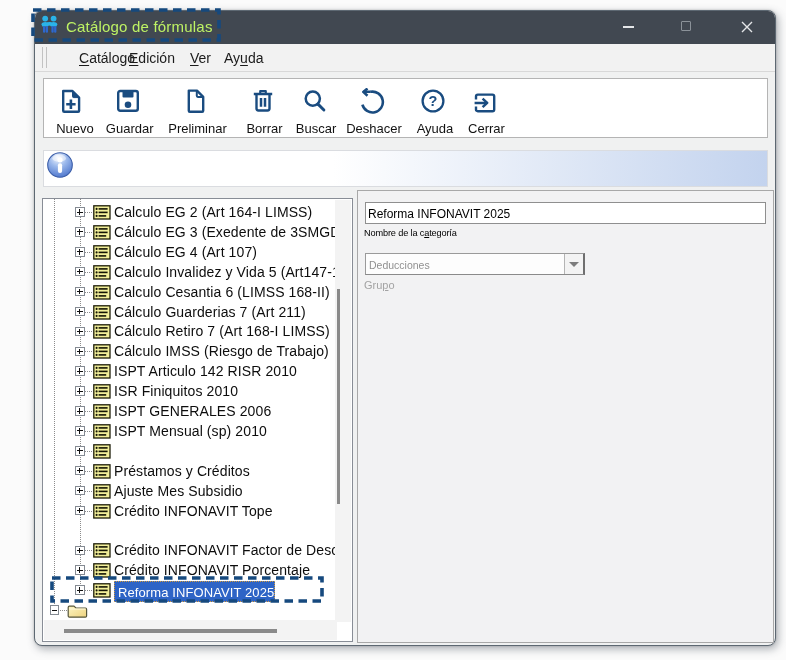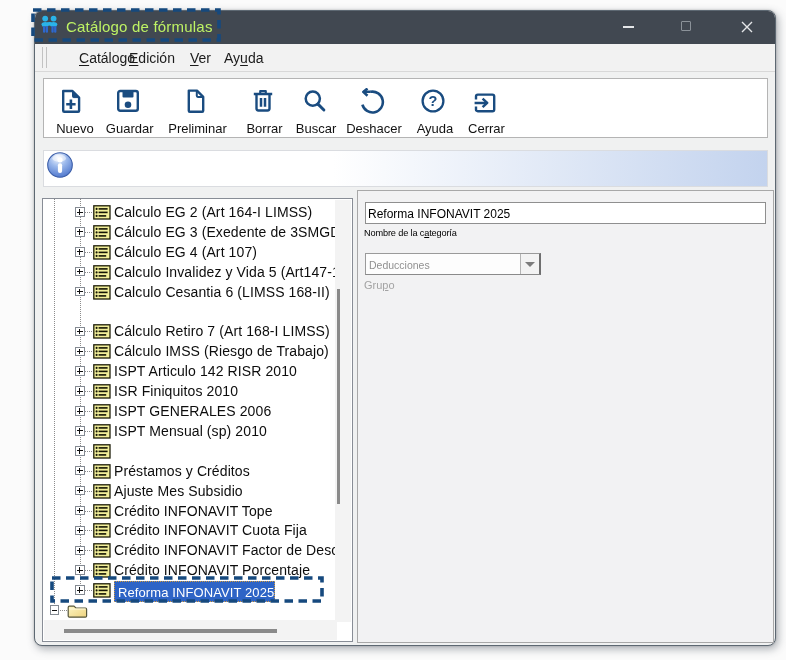--- a/index.html
+++ b/index.html
@@ -46,21 +46,21 @@
   .vdot { position:absolute; width:1px;
     background-image:repeating-linear-gradient(to bottom,#8c8c8c 0 1px,transparent 1px 2px); }
   .hdot { position:absolute; height:1px;
     background-image:repeating-linear-gradient(to right,#8c8c8c 0 1px,transparent 1px 2px); }
   .sel { position:absolute; background:#2e64c6; border:1px dotted #d09a3e; color:#fff; }
   .rightpanel { position:absolute; left:322px; top:179px; width:417px; height:453px;
     background:#f2f2f3; border:1px solid #a8a8a8; }
   .inp { position:absolute; left:7px; top:11px; width:401px; height:22px; background:#fff;
     border:1px solid #8f8f8f; font-size:12px; color:#000; padding:4px 0 0 2px; }
   .flbl { position:absolute; left:6px; font-size:9.2px; color:#000; letter-spacing:-.15px; }
-  .combo { position:absolute; left:7px; top:62px; width:176px; height:22px;
+  .combo { position:absolute; left:7px; top:62px; width:220px; height:22px;
     background:#fdfdfd; border:1px solid #9a9a9a; border-right:2px solid #6f6f6f;
     border-bottom-color:#8a8a8a; }
   .combo .ctext { position:absolute; left:3px; top:5px; font-size:10.5px; color:#909090; }
   .cbtn { position:absolute; right:0; top:0; width:19px; height:20px; background:#f3f3f3;
     border-left:1px solid #b4b4b4; }
   .cbtn:after { content:""; position:absolute; left:4px; top:8px; width:0; height:0;
     border:5px solid transparent; border-top:5.5px solid #7c7c7c; }
   .gray { color:#a3a3a3 !important; }
   .dashsvg { position:absolute; left:0; top:0; pointer-events:none; }
 </style>
@@ -259,20 +259,41 @@
                 <rect x="5.6" y="3.1" width="9" height="1.6"></rect>
                 <circle cx="3.6" cy="7.4" r="1.05"></circle>
                 <rect x="5.6" y="6.6" width="9" height="1.6"></rect>
                 <circle cx="3.6" cy="10.9" r="1.05"></circle>
                 <rect x="5.6" y="10.1" width="7.6" height="1.6"></rect>
               </g>
             </svg>
           </div>
           <span class="rlbl" style="left:71px;">Calculo Cesantia 6 (LIMSS 168-II)</span>
         </div>
+      <div class="row" style="top:103.0px;">
+          <div class="hdot" style="left:41.5px;top:9.5px;width:8px;"></div>
+          <div class="pm" style="left:32px;top:4.75px;">
+            <i></i>
+            <b></b>
+          </div>
+          <div style="position:absolute;left:49.5px;top:0;width:18px;height:20px;">
+            <svg width="18" height="15" viewBox="0 0 18 15" style="position:absolute;top:2.5px;">
+              <rect x="0.8" y="0.8" width="16.2" height="13.2" fill="#f2ef9a" stroke="#1c1c08" stroke-width="1.3"></rect>
+              <g fill="#141404">
+                <circle cx="3.6" cy="3.9" r="1.05"></circle>
+                <rect x="5.6" y="3.1" width="9" height="1.6"></rect>
+                <circle cx="3.6" cy="7.4" r="1.05"></circle>
+                <rect x="5.6" y="6.6" width="9" height="1.6"></rect>
+                <circle cx="3.6" cy="10.9" r="1.05"></circle>
+                <rect x="5.6" y="10.1" width="7.6" height="1.6"></rect>
+              </g>
+            </svg>
+          </div>
+          <span class="rlbl" style="left:71px;">Cálculo Guarderias 7 (Art 211)</span>
+        </div>
       <div class="row" style="top:122.9px;">
           <div class="hdot" style="left:41.5px;top:9.5px;width:8px;"></div>
           <div class="pm" style="left:32px;top:4.75px;">
             <i></i>
             <b></b>
           </div>
           <div style="position:absolute;left:49.5px;top:0;width:18px;height:20px;">
             <svg width="18" height="15" viewBox="0 0 18 15" style="position:absolute;top:2.5px;">
               <rect x="0.8" y="0.8" width="16.2" height="13.2" fill="#f2ef9a" stroke="#1c1c08" stroke-width="1.3"></rect>
               <g fill="#141404">
@@ -467,41 +488,20 @@
                 <circle cx="3.6" cy="3.9" r="1.05"></circle>
                 <rect x="5.6" y="3.1" width="9" height="1.6"></rect>
                 <circle cx="3.6" cy="7.4" r="1.05"></circle>
                 <rect x="5.6" y="6.6" width="9" height="1.6"></rect>
                 <circle cx="3.6" cy="10.9" r="1.05"></circle>
                 <rect x="5.6" y="10.1" width="7.6" height="1.6"></rect>
               </g>
             </svg>
           </div>
           <span class="rlbl" style="left:71px;">Crédito INFONAVIT Tope</span>
-        </div>
-      <div class="row" style="top:321.9px;">
-          <div class="hdot" style="left:41.5px;top:9.5px;width:8px;"></div>
-          <div class="pm" style="left:32px;top:4.75px;">
-            <i></i>
-            <b></b>
-          </div>
-          <div style="position:absolute;left:49.5px;top:0;width:18px;height:20px;">
-            <svg width="18" height="15" viewBox="0 0 18 15" style="position:absolute;top:2.5px;">
-              <rect x="0.8" y="0.8" width="16.2" height="13.2" fill="#f2ef9a" stroke="#1c1c08" stroke-width="1.3"></rect>
-              <g fill="#141404">
-                <circle cx="3.6" cy="3.9" r="1.05"></circle>
-                <rect x="5.6" y="3.1" width="9" height="1.6"></rect>
-                <circle cx="3.6" cy="7.4" r="1.05"></circle>
-                <rect x="5.6" y="6.6" width="9" height="1.6"></rect>
-                <circle cx="3.6" cy="10.9" r="1.05"></circle>
-                <rect x="5.6" y="10.1" width="7.6" height="1.6"></rect>
-              </g>
-            </svg>
-          </div>
-          <span class="rlbl" style="left:71px;">Crédito INFONAVIT Cuota Fija</span>
         </div>
       <div class="row" style="top:341.8px;">
           <div class="hdot" style="left:41.5px;top:9.5px;width:8px;"></div>
           <div class="pm" style="left:32px;top:4.75px;">
             <i></i>
             <b></b>
           </div>
           <div style="position:absolute;left:49.5px;top:0;width:18px;height:20px;">
             <svg width="18" height="15" viewBox="0 0 18 15" style="position:absolute;top:2.5px;">
               <rect x="0.8" y="0.8" width="16.2" height="13.2" fill="#f2ef9a" stroke="#1c1c08" stroke-width="1.3"></rect>

